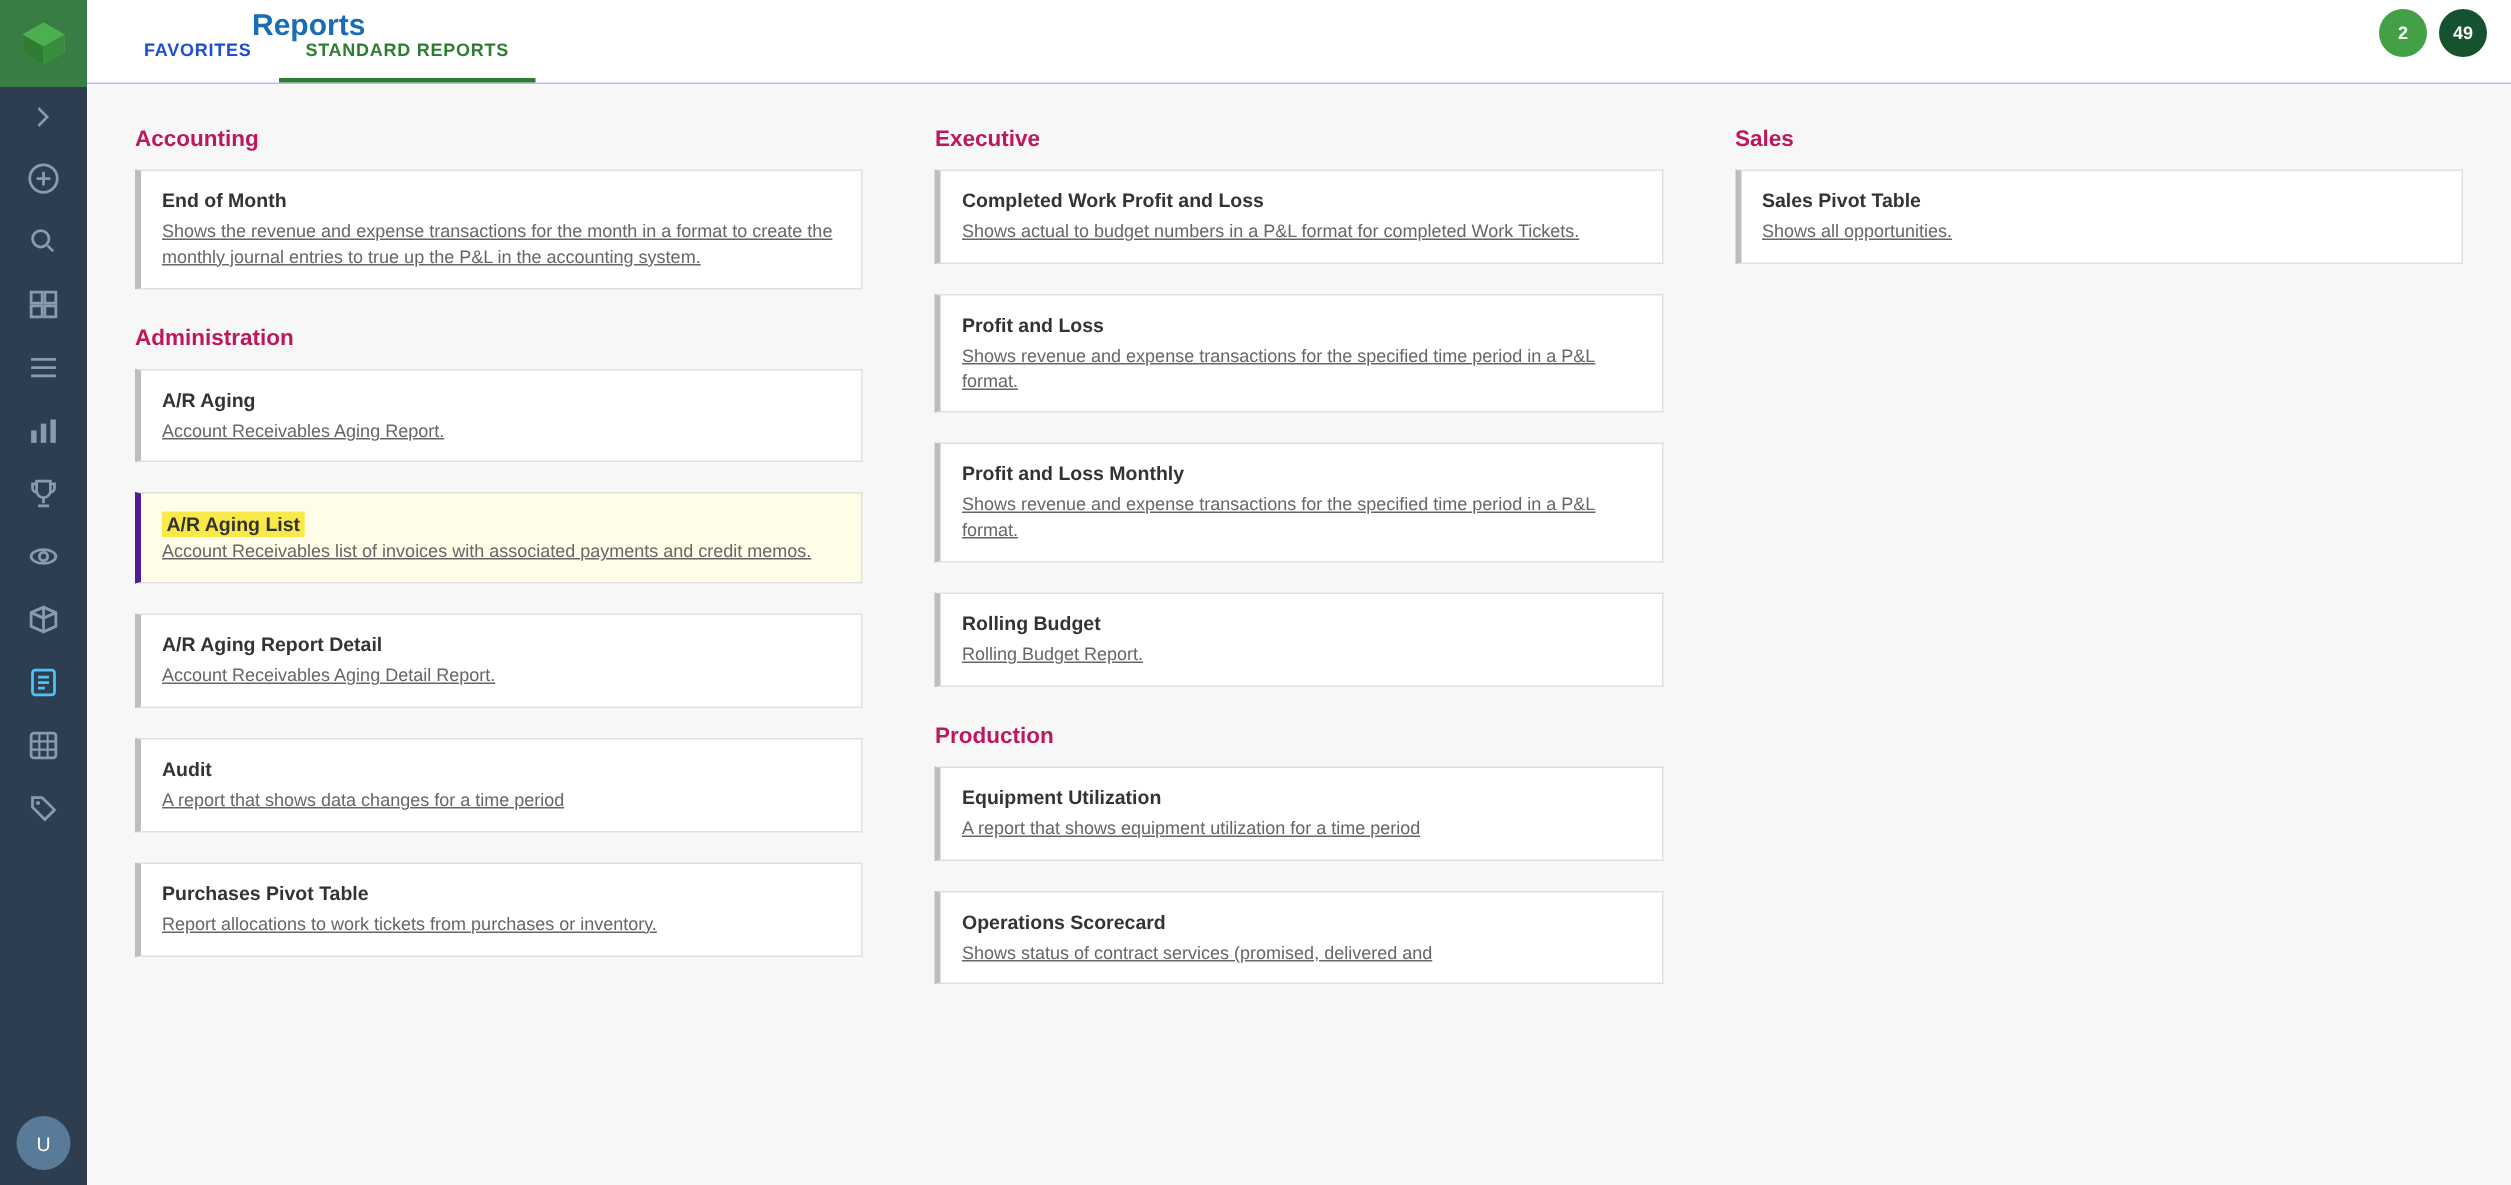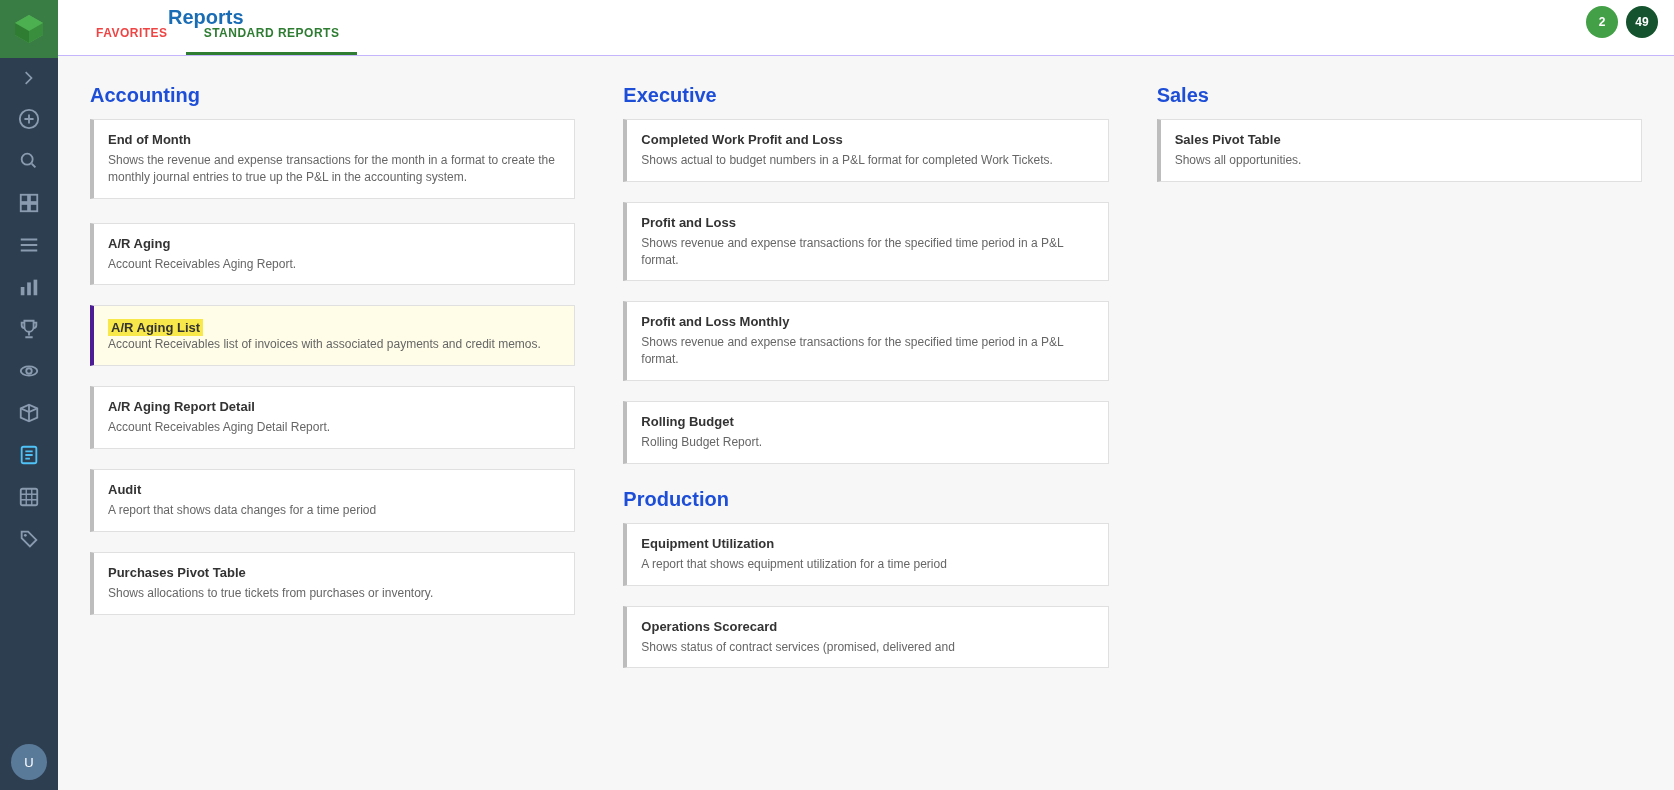--- a/index.html
+++ b/index.html
@@ -96,21 +96,21 @@
     .tabs {
       display: flex;
       gap: 0;
       align-items: flex-end;
       height: 100%;
     }
     .tab {
       padding: 0 18px 12px 18px;
       font-size: 12px;
       font-weight: 600;
-      color: #ef4444;
+      color: #1d4ed8;
       cursor: pointer;
       border-bottom: 3px solid transparent;
       letter-spacing: 0.5px;
     }
     .tab.active {
       color: #2e7d32;
       border-bottom: 3px solid #2e7d32;
     }
 
     
@@ -145,23 +145,23 @@
       background: #f7f7f7;
     }
 
     .reports-grid {
       display: grid;
       grid-template-columns: 1fr 1fr 1fr;
       gap: 0 48px;
     }
 
     .section-title {
-      font-size: 20px;
+      font-size: 15px;
       font-weight: 700;
-      color: #1d4ed8;
+      color: #be185d;
       margin-bottom: 12px;
       margin-top: 4px;
     }
 
     .report-card {
       background: #fff;
       border: 1px solid #e0e0e0;
       border-left: 4px solid #bdbdbd;
       margin-bottom: 20px;
       padding: 12px 14px;
@@ -179,20 +179,21 @@
       margin-bottom: 5px;
     }
     .report-card.highlighted .report-card-title {
       background: #f9e84a;
       display: inline;
     }
     .report-card-desc {
       font-size: 12px;
       color: #666;
       line-height: 1.4;
+      text-decoration: underline;
     }
 
     .column-section { margin-bottom: 24px; }
   </style>
 </head>
 <body>
 
 <div id="sidebar">
   <div class="sidebar-logo">
     <svg viewBox="0 0 36 36" fill="none">
@@ -300,39 +301,40 @@
 
       <div>
         <div class="column-section">
           <div class="section-title">Accounting</div>
           <div class="report-card">
             <div class="report-card-title">End of Month</div>
             <div class="report-card-desc">Shows the revenue and expense transactions for the month in a format to create the monthly journal entries to true up the P&amp;L in the accounting system.</div>
           </div>
         </div>
         <div class="column-section">
+          <div class="section-title">Administration</div>
           <div class="report-card">
             <div class="report-card-title">A/R Aging</div>
             <div class="report-card-desc">Account Receivables Aging Report.</div>
           </div>
           <div class="report-card highlighted">
             <div class="report-card-title"><span style="background:#f9e84a; padding:1px 3px;">A/R Aging List</span></div>
             <div class="report-card-desc">Account Receivables list of invoices with associated payments and credit memos.</div>
           </div>
           <div class="report-card">
             <div class="report-card-title">A/R Aging Report Detail</div>
             <div class="report-card-desc">Account Receivables Aging Detail Report.</div>
           </div>
           <div class="report-card">
             <div class="report-card-title">Audit</div>
             <div class="report-card-desc">A report that shows data changes for a time period</div>
           </div>
           <div class="report-card">
             <div class="report-card-title">Purchases Pivot Table</div>
-            <div class="report-card-desc">Shows allocations to true tickets from purchases or inventory.</div>
+            <div class="report-card-desc">Report allocations to work tickets from purchases or inventory.</div>
           </div>
         </div>
       </div>
 
       <div>
         <div class="column-section">
           <div class="section-title">Executive</div>
           <div class="report-card">
             <div class="report-card-title">Completed Work Profit and Loss</div>
             <div class="report-card-desc">Shows actual to budget numbers in a P&amp;L format for completed Work Tickets.</div>

